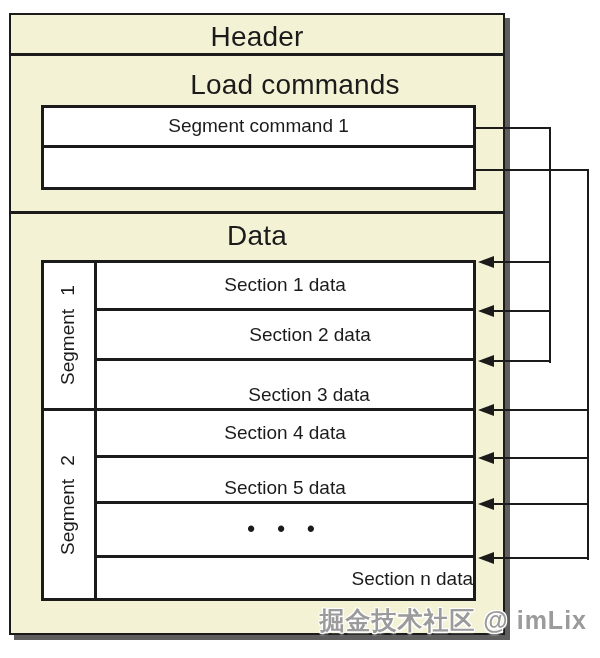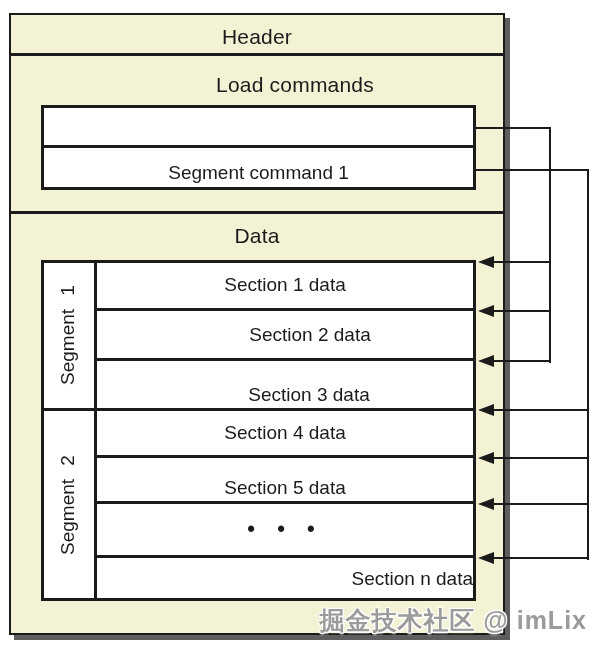--- a/index.html
+++ b/index.html
@@ -10,21 +10,21 @@
   .abs{position:absolute;box-sizing:border-box;}
   
   .main-box{
     left:9px;top:13px;width:496px;height:622px;
     background:#f4f2d4;border:2px solid #1b1b1b;
     box-shadow:5px 5px 0 0 #5e5e5e;
   }
   .hline{position:absolute;background:#1b1b1b;box-sizing:border-box;}
   .vline{position:absolute;background:#1b1b1b;box-sizing:border-box;}
   .center-label{
-    position:absolute;text-align:center;font-size:21px;line-height:26px;
+    position:absolute;text-align:center;font-size:28px;line-height:26px;
     color:#1b1b1b;letter-spacing:0.2px;
   }
   .white-box{
     position:absolute;background:#ffffff;border:3px solid #1b1b1b;box-sizing:border-box;
   }
   .row-text{
     position:absolute;text-align:center;font-size:19px;line-height:30px;height:30px;
     color:#1b1b1b;white-space:nowrap;
   }
   .seg-label{
@@ -52,21 +52,21 @@
 
   <div class="abs main-box"></div>
 
   <div class="center-label" style="left:9px;top:24px;width:496px;">Header</div>
   <div class="hline" style="left:9px;top:53px;width:496px;height:3px;"></div>
 
   <div class="center-label" style="left:9px;top:72px;width:496px;margin-left:38px;">Load commands</div>
 
   <div class="white-box" style="left:41px;top:105px;width:435px;height:85px;"></div>
   <div class="hline" style="left:41px;top:145px;width:435px;height:3px;"></div>
-  <div class="row-text" style="left:41px;top:111px;width:435px;margin-top:47px;">Segment command 1</div>
+  <div class="row-text" style="left:41px;top:111px;width:435px;">Segment command 1</div>
 
   <div class="hline" style="left:9px;top:211px;width:496px;height:3px;"></div>
 
   <div class="center-label" style="left:9px;top:223px;width:496px;">Data</div>
 
   <div class="white-box" style="left:41px;top:260px;width:435px;height:341px;"></div>
 
   <div class="vline" style="left:94px;top:260px;width:3px;height:341px;"></div>
 
   <div class="hline" style="left:96px;top:308px;width:380px;height:3px;"></div>

